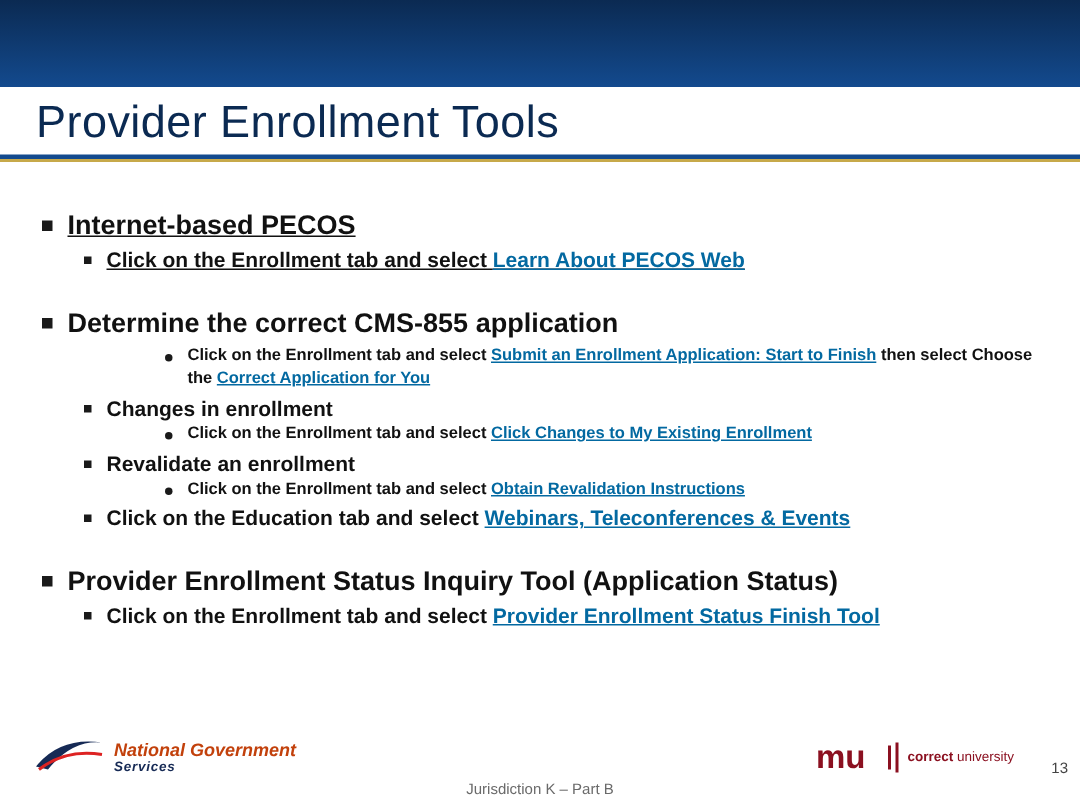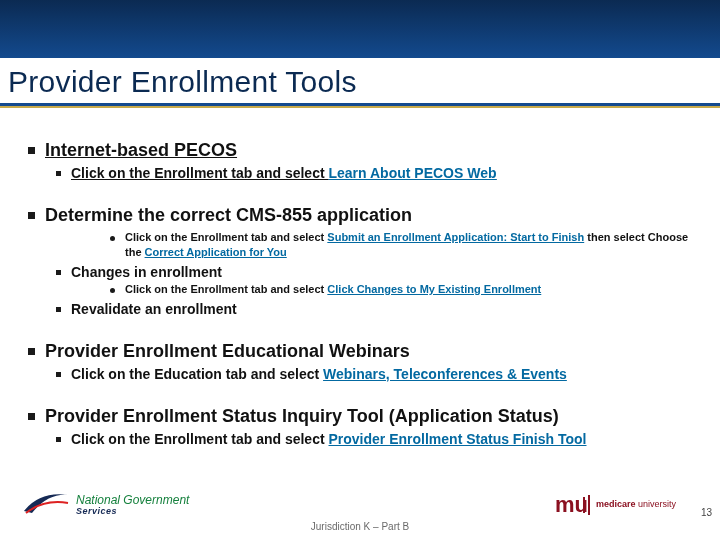--- a/index.html
+++ b/index.html
@@ -1,21 +1,21 @@
 <!DOCTYPE html>
 <html><head>
 <meta charset="utf-8">
 <style>
   * { margin:0; padding:0; box-sizing:border-box; }
   html, body { width:720px; height:540px; font-family:Arial, Helvetica, sans-serif; background:#fff; overflow:hidden; }
   .slide { width:720px; height:540px; position:relative; display:flex; flex-direction:column; }
   .topbar { height:58px; background:linear-gradient(#0b2a52,#134a8e); position:relative; }
   .topbar::before { content:""; position:absolute; left:0; right:0; bottom:-20px; height:20px; background:#dfe7ef; opacity:0; }
   .title-wrap { position:relative; }
-  h1 { font-size:30px; font-weight:400; color:#0b2a52; padding:7px 24px 4px 8px; letter-spacing:0.3px; }
+  h1 { font-size:30px; font-weight:400; color:#0b2a52; padding:7px 24px 4px 24px; letter-spacing:0.3px; }
   .rule { height:3px; background:#134a8e; margin:0 0 0 0; }
   .goldrule { height:2px; background:#c7a94a; }
   .content { padding:8px 28px 0 28px; flex:1; overflow:hidden; }
   ul { list-style:none; }
   li.bullet > .row { display:flex; align-items:flex-start; gap:10px; }
   li.bullet.l1 > .row { margin-top:24px; margin-bottom:4px; }
   li.bullet.l2 > .row { margin-left:28px; margin-top:4px; margin-bottom:2px; }
   li.bullet.l4 > .row { margin-left:82px; margin-top:2px; margin-bottom:2px; }
   .sq { width:7px; height:7px; background:#1a1a1a; margin-top:7px; flex:0 0 7px; }
   .sq.sm { width:5px; height:5px; margin-top:6px; flex:0 0 5px; }
@@ -23,25 +23,25 @@
   .txt { flex:1; color:#111; }
   .l1 .txt { font-size:18px; font-weight:700; text-decoration:underline; }
   .l1.nou .txt { text-decoration:none; }
   .l2 .txt { font-size:14px; }
   .l4 .txt { font-size:11px; line-height:1.35; }
   a.link { color:#0369a1; text-decoration:underline; }
   .footer { position:absolute; left:0; right:0; bottom:0; height:72px; padding:6px 14px 4px 22px; display:flex; align-items:center; justify-content:space-between; }
   .ngs { display:flex; align-items:center; gap:6px; }
   .swoosh { width:48px; height:32px; position:relative; }
   .swoosh svg { width:48px; height:32px; }
-  .ngstext .l1t { font-size:12px; font-weight:400; font-style:italic; color:#15803d; line-height:1; }
+  .ngstext .l1t { font-size:12px; font-weight:700; font-style:italic; color:#c2410c; line-height:1; }
   .ngstext .l2t { font-size:9px; color:#162a55; letter-spacing:0.5px; font-style:italic;font-weight:bold; }
   .jur { position:absolute; left:50%; transform:translateX(-50%); bottom:8px; font-size:10px; color:#6a6a6a; }
   .mu { display:flex; align-items:center; gap:6px; margin-right:30px;}
-  .mubox { font-size:22px; font-weight:700; color:#8b1020; position:relative; padding-right:0; border-right:2px solid #8b1020; line-height:0.95;}
+  .mubox { font-size:22px; font-weight:700; color:#8b1020; position:relative; padding-right:20px; border-right:2px solid #8b1020; line-height:0.95;}
   .mubox::after{ content:""; position:absolute; right:3px; top:2px; bottom:2px; width:2px; background:#8b1020;}
   .mutext { font-size:9px; color:#8b1020; line-height:1.05; }
   .mutext .b { font-weight:700; }
   .pagenum { position:absolute; right:8px; bottom:22px; font-size:10px; color:#444; }
 </style>
 </head>
 <body>
 
 <div class="slide">
   <div class="topbar"></div>
@@ -97,29 +97,33 @@
                   <span class="txt"><span>Click on the Enrollment tab and select </span><a class="link">Click Changes to My Existing Enrollment</a></span>
                 </div>
               </li>
             </ul>
           </li>
           <li class="bullet l2">
             <div class="row">
                 <span class="sq sm"></span>
                 <span class="txt">Revalidate an enrollment</span>
               </div>
+            <ul>
+              <li class="bullet l4">
+                <div class="row">
+                    <span class="dot"></span>
+                  <span class="txt"><span>Click on the Enrollment tab and select </span><a class="link">Obtain Revalidation Instructions</a></span>
+                </div>
+              </li>
+            </ul>
           </li>
         </ul>
       </li>
 
       <li class="bullet l1 nou">
-        <div class="row">
-            <span class="sq"></span>
-            <span class="txt">Provider Enrollment Educational Webinars</span>
-          </div>
         <ul>
           <li class="bullet l2">
             <div class="row">
                 <span class="sq sm"></span>
               <span class="txt"><span>Click on the Education tab and select </span><a class="link">Webinars, Teleconferences &amp; Events</a></span>
             </div>
           </li>
         </ul>
       </li>
 
@@ -148,18 +152,18 @@
             <path d="M4 24 Q 22 10 46 14" stroke="#d22" stroke-width="2" fill="none"></path>
           </svg>
       </span>
       <div class="ngstext">
         <div class="l1t">National Government</div>
         <div class="l2t">Services</div>
       </div>
     </div>
     <div class="mu">
       <div class="mubox">mu</div>
-      <div class="mutext"><span class="b">medicare</span> <span>university</span></div>
+      <div class="mutext"><span class="b">correct</span> <span>university</span></div>
     </div>
     <div class="jur">Jurisdiction K – Part B</div>
     <div class="pagenum">13</div>
   </div>
 </div>
 
 </body></html>

